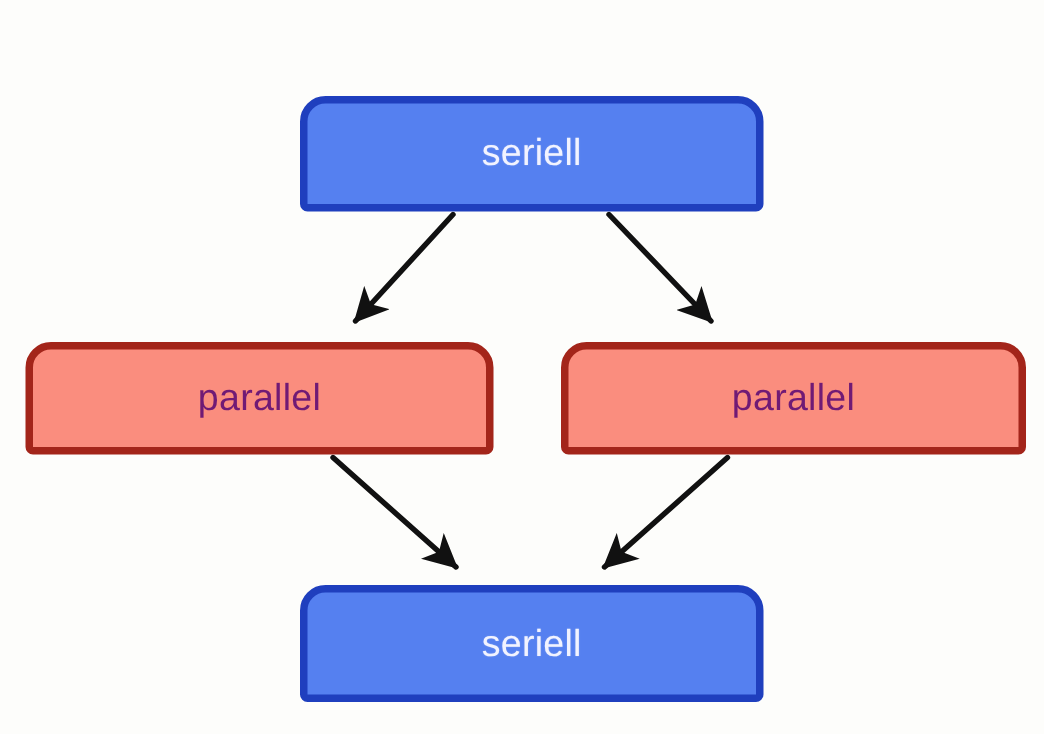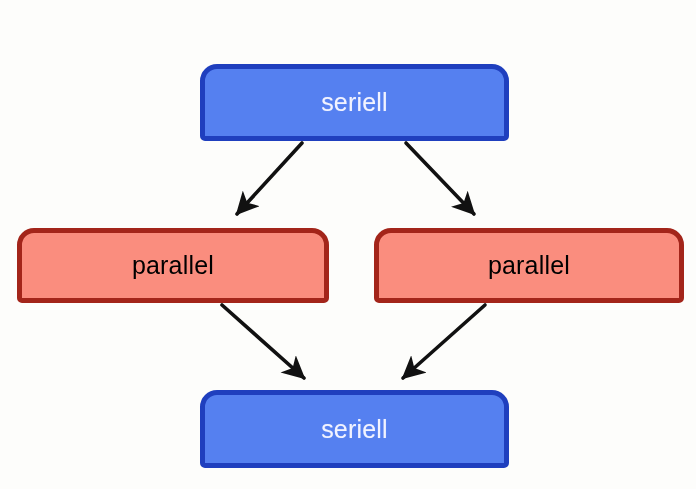--- a/index.html
+++ b/index.html
@@ -41,21 +41,21 @@
     background: #5580f0;
     border-color: #1f3fbe;
     border-width: 5px;
     color: #f2f3ff;
     text-shadow: 0 0 1px rgba(255,255,255,0.35);
   }
   .node-parallel {
     background: #fa8d7e;
     border-color: #a3251a;
     border-width: 5px;
-    color: #000000;
+    color: #701a75;
   }
   .node-label {
     font-size: 25px;
     line-height: 1;
     font-weight: 400;
     display: block;
   }
   #node-serial-top  { left: 200px; top: 64px;  width: 309px; height: 77px; }
   #node-parallel-left  { left: 17px;  top: 228px; width: 312px; height: 75px; }
   #node-parallel-right { left: 374px; top: 228px; width: 310px; height: 75px; }

